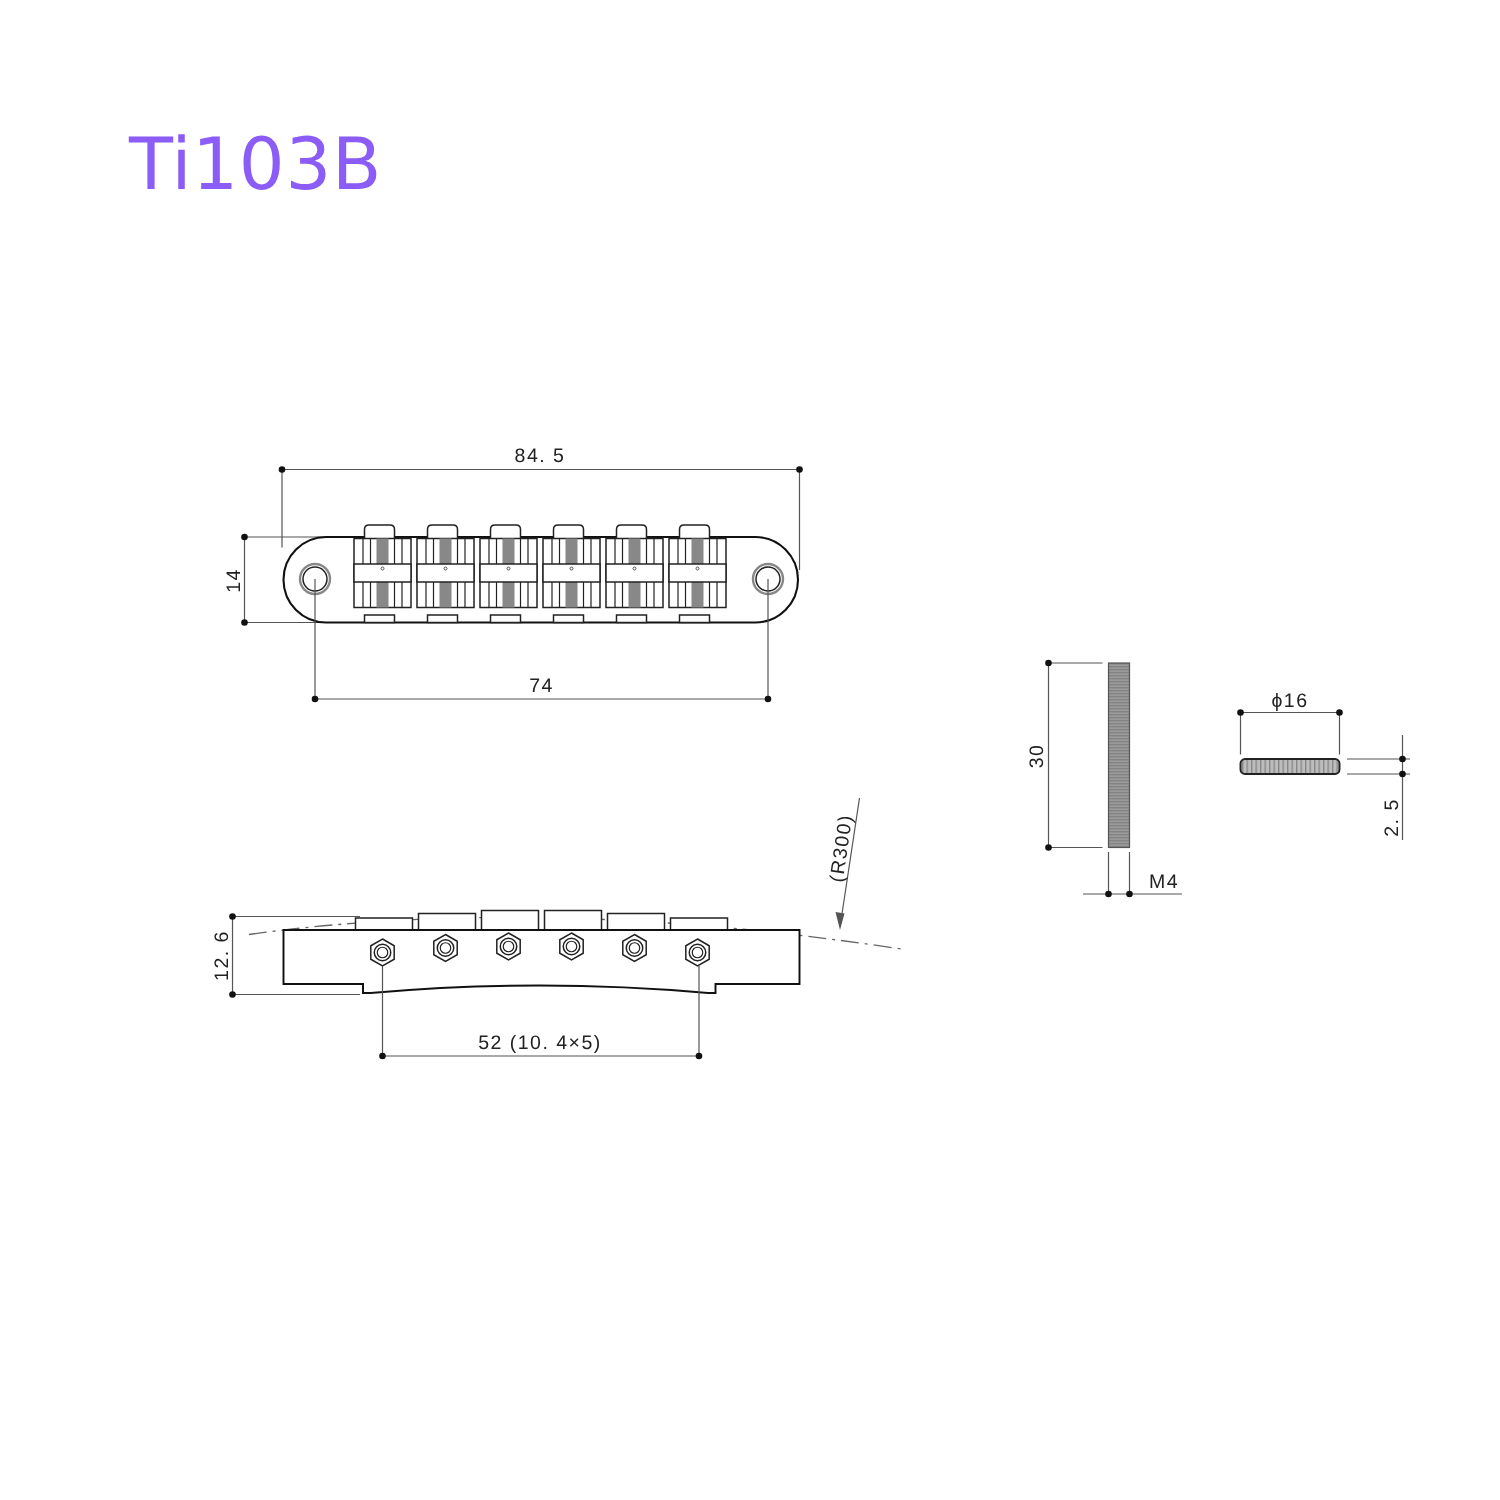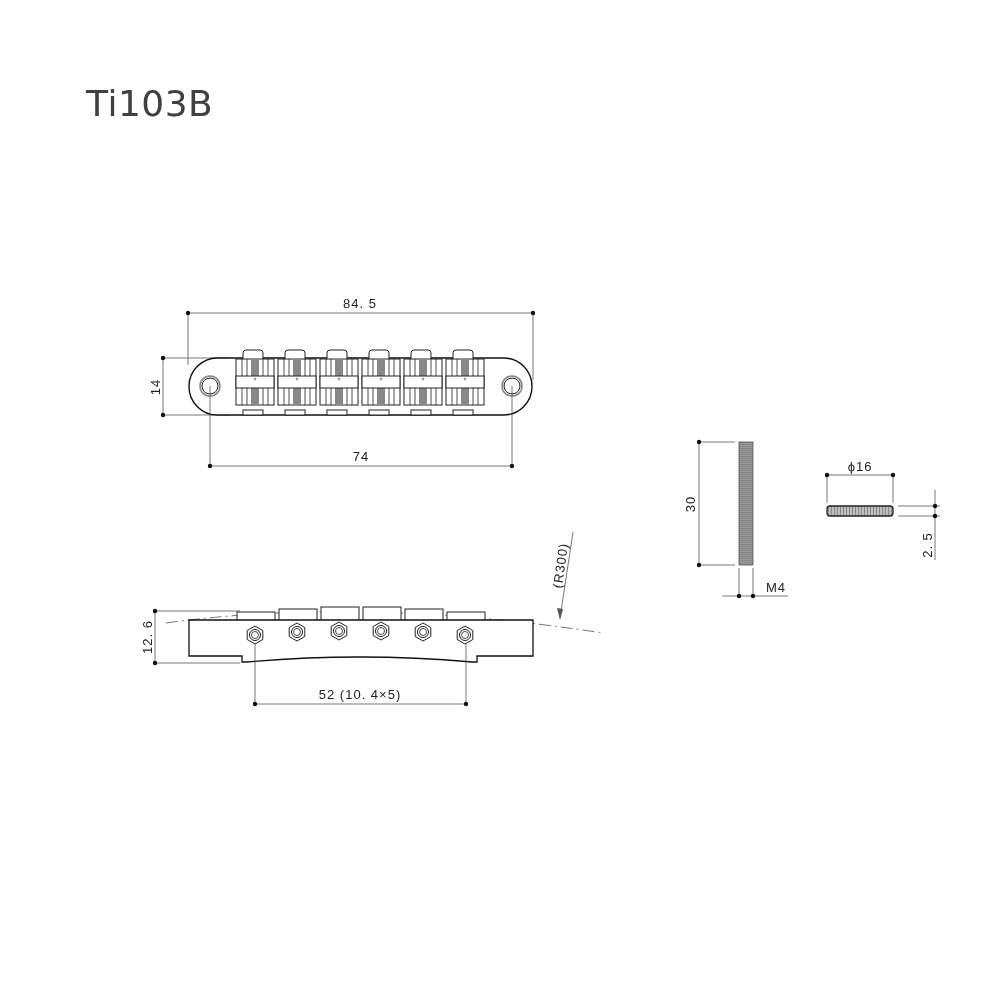--- a/index.html
+++ b/index.html
@@ -1,20 +1,20 @@
 <!DOCTYPE html>
 <html><head>
 <meta charset="utf-8">
 <style>
   html, body { margin: 0; padding: 0; background: #ffffff; }
   body { width: 1000px; height: 1000px; position: relative; overflow: hidden; }
   .title {
     position: absolute; left: 86px; top: 86px;
-    font-family: "DejaVu Sans", sans-serif; font-size: 36px; font-weight: 400;
-    color: #404040; letter-spacing: 0.5px; line-height: 1;
+    font-family: "DejaVu Sans", sans-serif; font-size: 48px; font-weight: 400;
+    color: #8b5cf6; letter-spacing: 0.5px; line-height: 1;
   }
   svg { position: absolute; left: 0; top: 0; }
   .dim-text { font-family: "Liberation Sans", sans-serif; font-size: 13px; fill: #222; letter-spacing: 1px; }
   .thin { stroke: #555; stroke-width: 0.8; fill: none; }
   .outline { stroke: #111; stroke-width: 1.4; fill: #fff; }
   .part { stroke: #222; stroke-width: 1; fill: #fff; }
   .dot { fill: #111; }
 </style>
 </head>
 <body>

